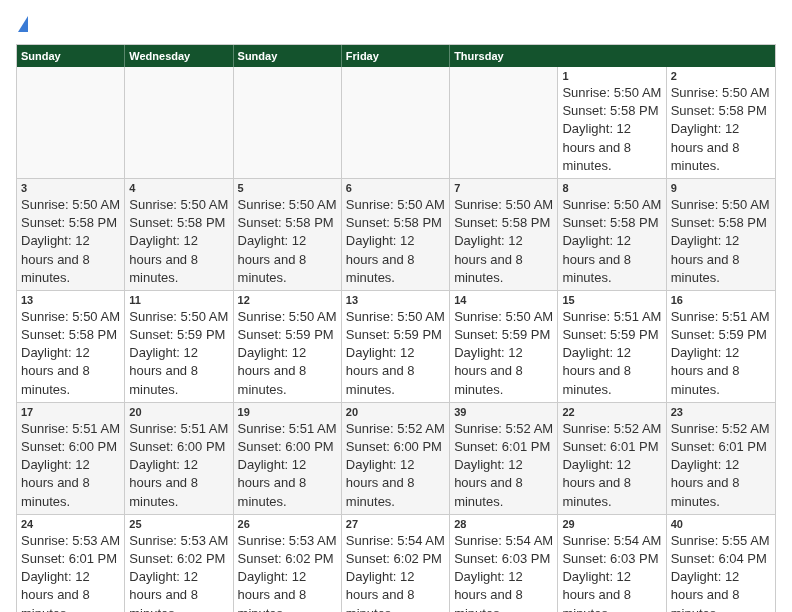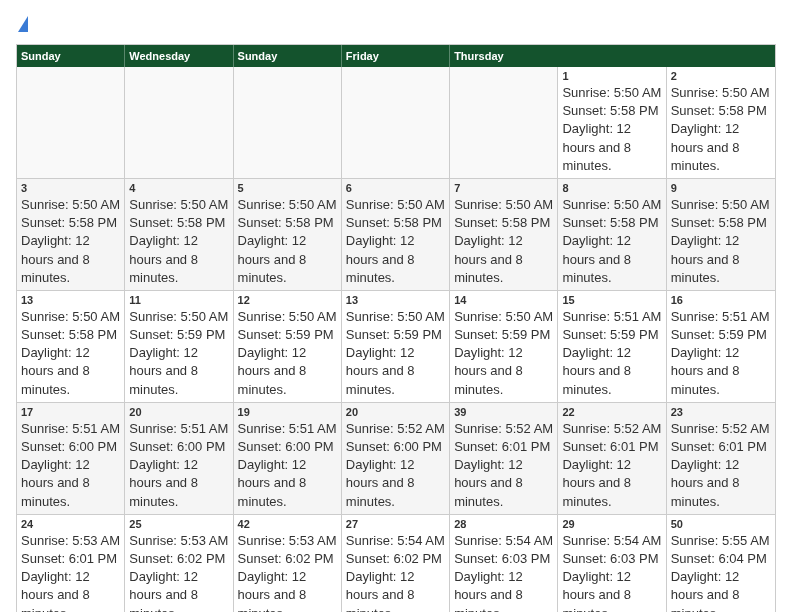--- a/index.html
+++ b/index.html
@@ -304,21 +304,21 @@
 Sunset: 6:01 PM
 Daylight: 12 hours and 8 minutes.</div>
           </div>
           <div class="cal-cell">
             <span class="day-num">25</span>
             <div class="cell-info" style="white-space: pre-line;">Sunrise: 5:53 AM
 Sunset: 6:02 PM
 Daylight: 12 hours and 8 minutes.</div>
           </div>
           <div class="cal-cell">
-            <span class="day-num">42</span>
+            <span class="day-num">26</span>
             <div class="cell-info" style="white-space: pre-line;">Sunrise: 5:53 AM
 Sunset: 6:02 PM
 Daylight: 12 hours and 8 minutes.</div>
           </div>
           <div class="cal-cell">
             <span class="day-num">27</span>
             <div class="cell-info" style="white-space: pre-line;">Sunrise: 5:54 AM
 Sunset: 6:02 PM
 Daylight: 12 hours and 8 minutes.</div>
           </div>
@@ -328,21 +328,21 @@
 Sunset: 6:03 PM
 Daylight: 12 hours and 8 minutes.</div>
           </div>
           <div class="cal-cell">
             <span class="day-num">29</span>
             <div class="cell-info" style="white-space: pre-line;">Sunrise: 5:54 AM
 Sunset: 6:03 PM
 Daylight: 12 hours and 8 minutes.</div>
           </div>
           <div class="cal-cell">
-            <span class="day-num">50</span>
+            <span class="day-num">40</span>
             <div class="cell-info" style="white-space: pre-line;">Sunrise: 5:55 AM
 Sunset: 6:04 PM
 Daylight: 12 hours and 8 minutes.</div>
           </div>
         </div>
       </div>
   </div>
 </div>
 
 </body></html>

